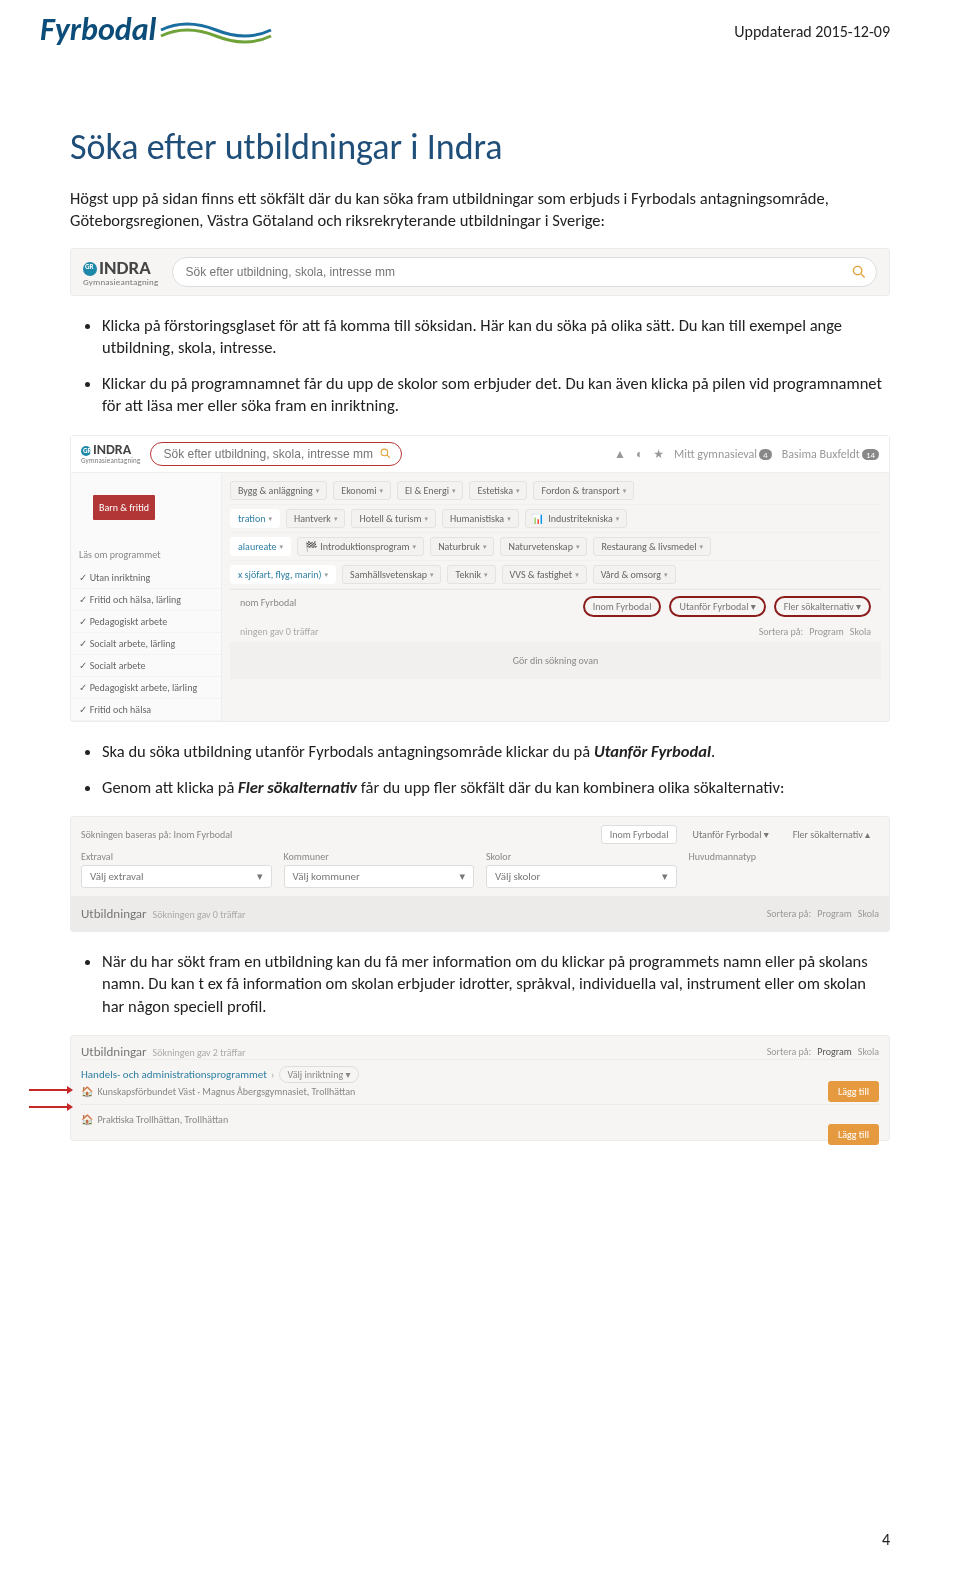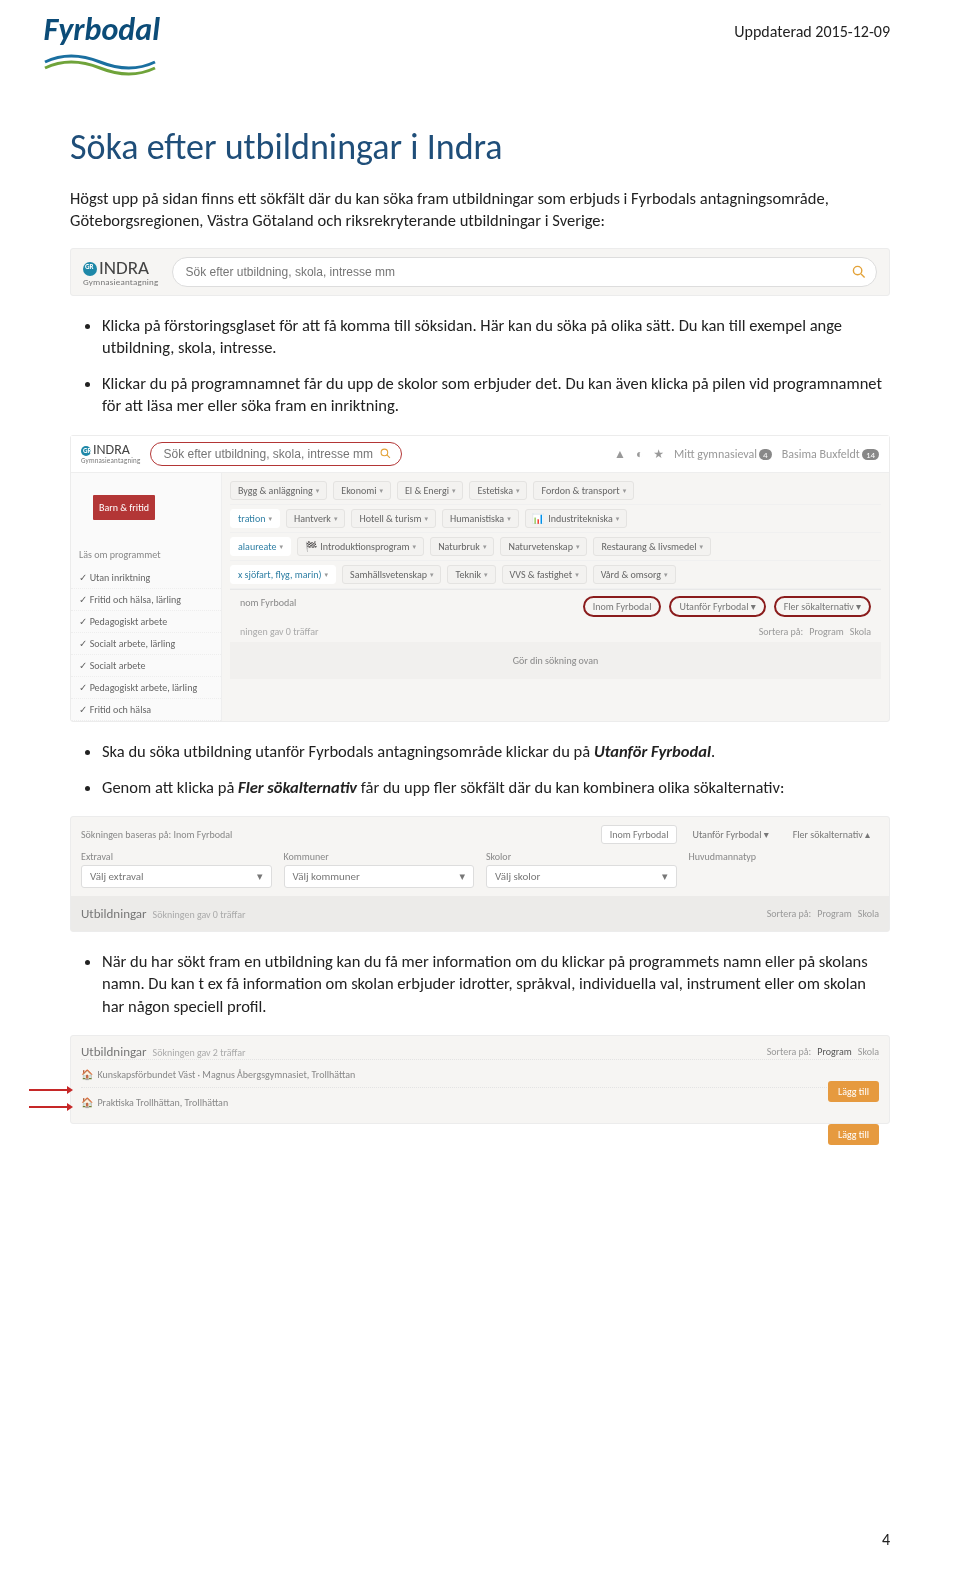--- a/index.html
+++ b/index.html
@@ -1,28 +1,28 @@
 <!DOCTYPE html>
 <html><head>
 <meta charset="utf-8">
 <style>
 html,body{margin:0;padding:0;background:#fff;font-family:Calibri,Arial,sans-serif;color:#222}
 .page{width:960px;min-height:1574px;position:relative;padding:30px 70px 60px 70px;box-sizing:border-box}
 .hdr-date{position:absolute;top:22px;right:70px;font-size:16px}
-.logo{position:absolute;top:14px;left:40px;display:flex;flex-direction:column;align-items:flex-end}
+.logo{position:absolute;top:14px;left:40px;display:flex;flex-direction:row;align-items:flex-start}
 .logo-text{font-size:32px;font-weight:700;color:#0c4c78;font-style:italic;line-height:1}
 .logo-art{margin-top:2px}
 h1{color:#1f4e79;font-weight:400;font-size:36px;margin:95px 0 18px 0}
 .body-text{font-size:16.5px;line-height:1.35;margin:0 0 16px 0}
 ul.body-list{margin:8px 0 18px 10px;padding-left:22px}
 ul.body-list li{font-size:16.5px;line-height:1.35;margin-bottom:14px}
 .emb{background:#f6f5f3;border:1px solid #ececec;border-radius:3px;margin:10px 0 18px 0}
 .emb1{display:flex;align-items:center;gap:14px;padding:8px 12px}
 .indra-logo-line{display:flex;flex-direction:column;line-height:1}
-.indra-logo{font-size:19px;font-weight:400;color:#444}
+.indra-logo{font-size:19px;font-weight:700;color:#444}
 .indra-logo .dot{display:inline-block;width:14px;height:14px;border-radius:50%;background:#1e88a8;margin-right:2px;vertical-align:middle;position:relative}
 .indra-logo .dot::after{content:"GR";position:absolute;left:2px;top:1px;font-size:7px;color:#fff;font-weight:700}
 .indra-sub{font-size:9px;color:#777;letter-spacing:.2px}
 .searchbar{flex:1;display:flex;align-items:center;background:#fff;border:1px solid #ddd;border-radius:20px;height:28px;padding:0 10px}
 .searchbar input{flex:1;border:none;outline:none;font-size:12px;color:#888;background:transparent}
 .mag{width:14px;height:14px;stroke:#e3a238;stroke-width:2;fill:none}
 .emb2{padding:0}
 .emb2-top{display:flex;align-items:center;gap:10px;padding:6px 10px;background:#fff;border-bottom:1px solid #eee}
 .searchbar.small{height:22px;max-width:230px;border-color:#b33636}
 .topicons{color:#999;font-size:12px;display:flex;align-items:center;gap:10px;margin-left:auto}
@@ -304,20 +304,21 @@
       <span class="ubtxt"><span>Utbildningar</span><span class="muted">Sökningen gav 2 träffar</span></span>
       <div class="sortrow" style="padding:0">
           <span>Sortera på:</span>
           <span style="color:#555">Program</span>
           <span>Skola</span>
         </div>
     </div>
     <div class="laggtill r1">Lägg till</div>
     <div class="laggtill r2">Lägg till</div>
     <div class="resrow">
+      <div class="resline1"><span class="prog">Handels- och administrationsprogrammet</span><span class="caret">›</span><span class="valj"><span>Välj inriktning</span> ▾</span></div>
       <div class="resline2"><span class="home">🏠</span><span>Kunskapsförbundet Väst · Magnus Åbergsgymnasiet, Trollhättan</span></div>
     </div>
     <div class="resrow">
       <div class="resline2"><span class="home">🏠</span><span>Praktiska Trollhättan, Trollhättan</span></div>
     </div>
   </div>
 
   <div class="page-num">4</div>
 </div>
 

